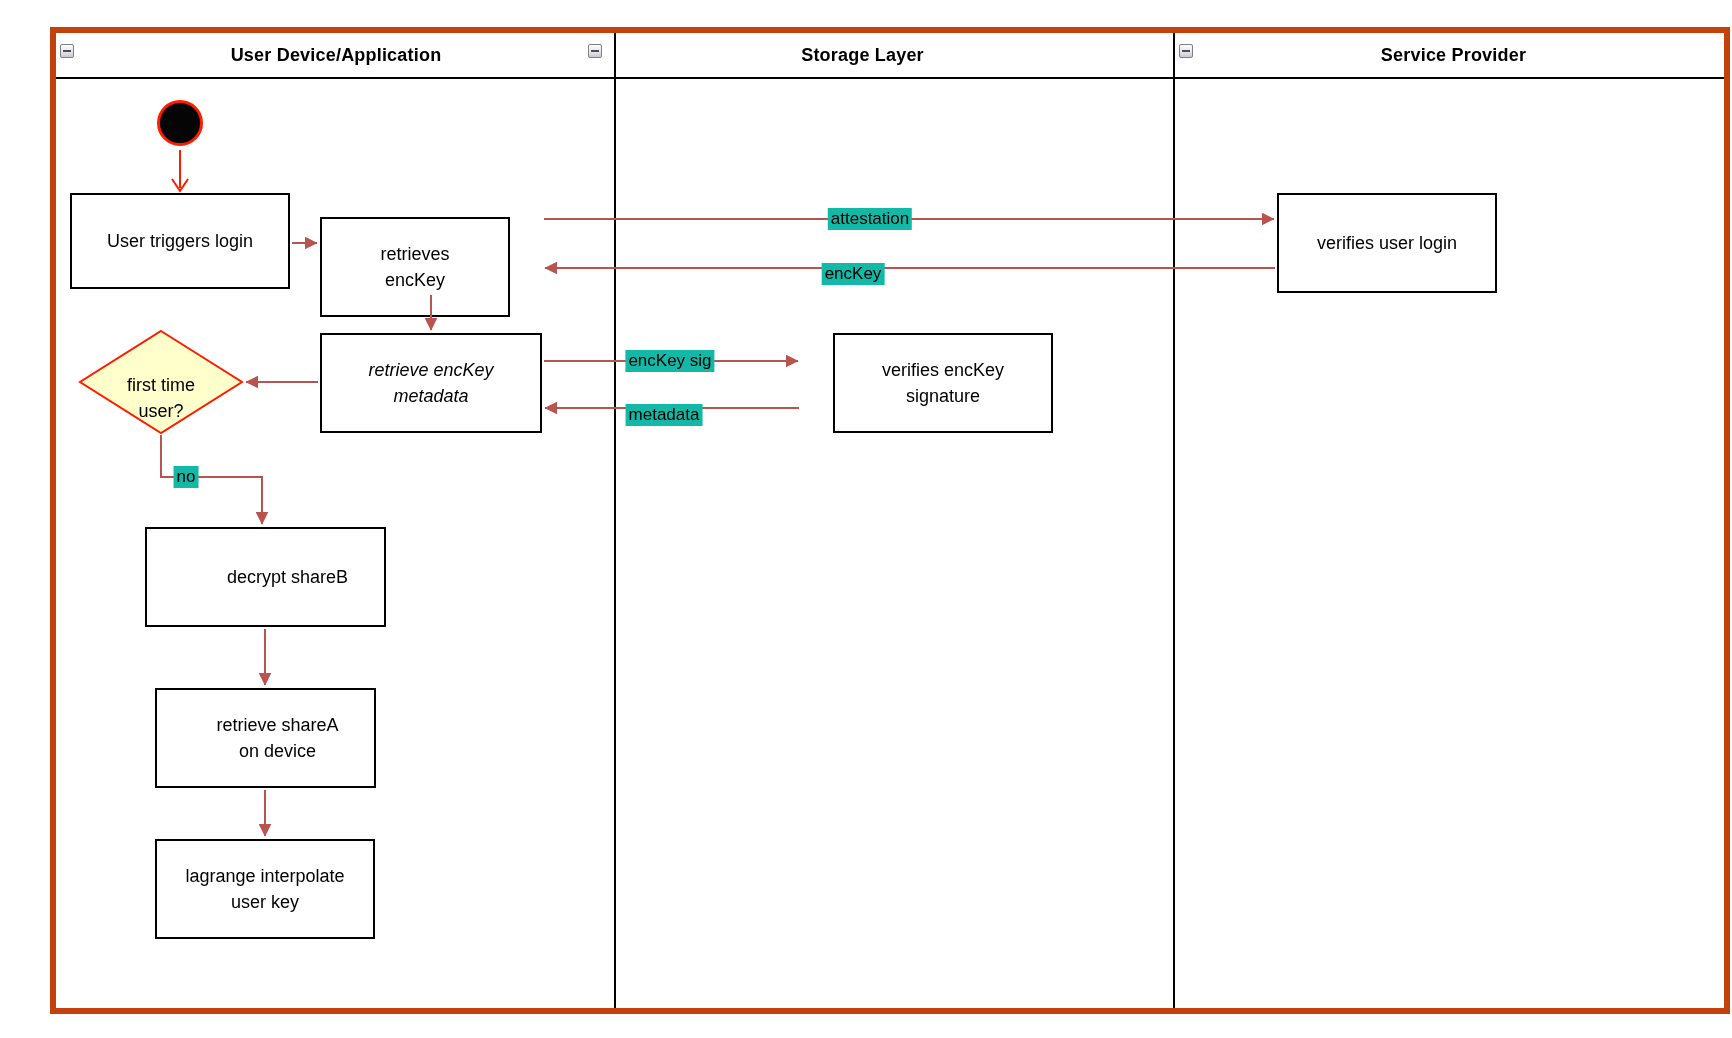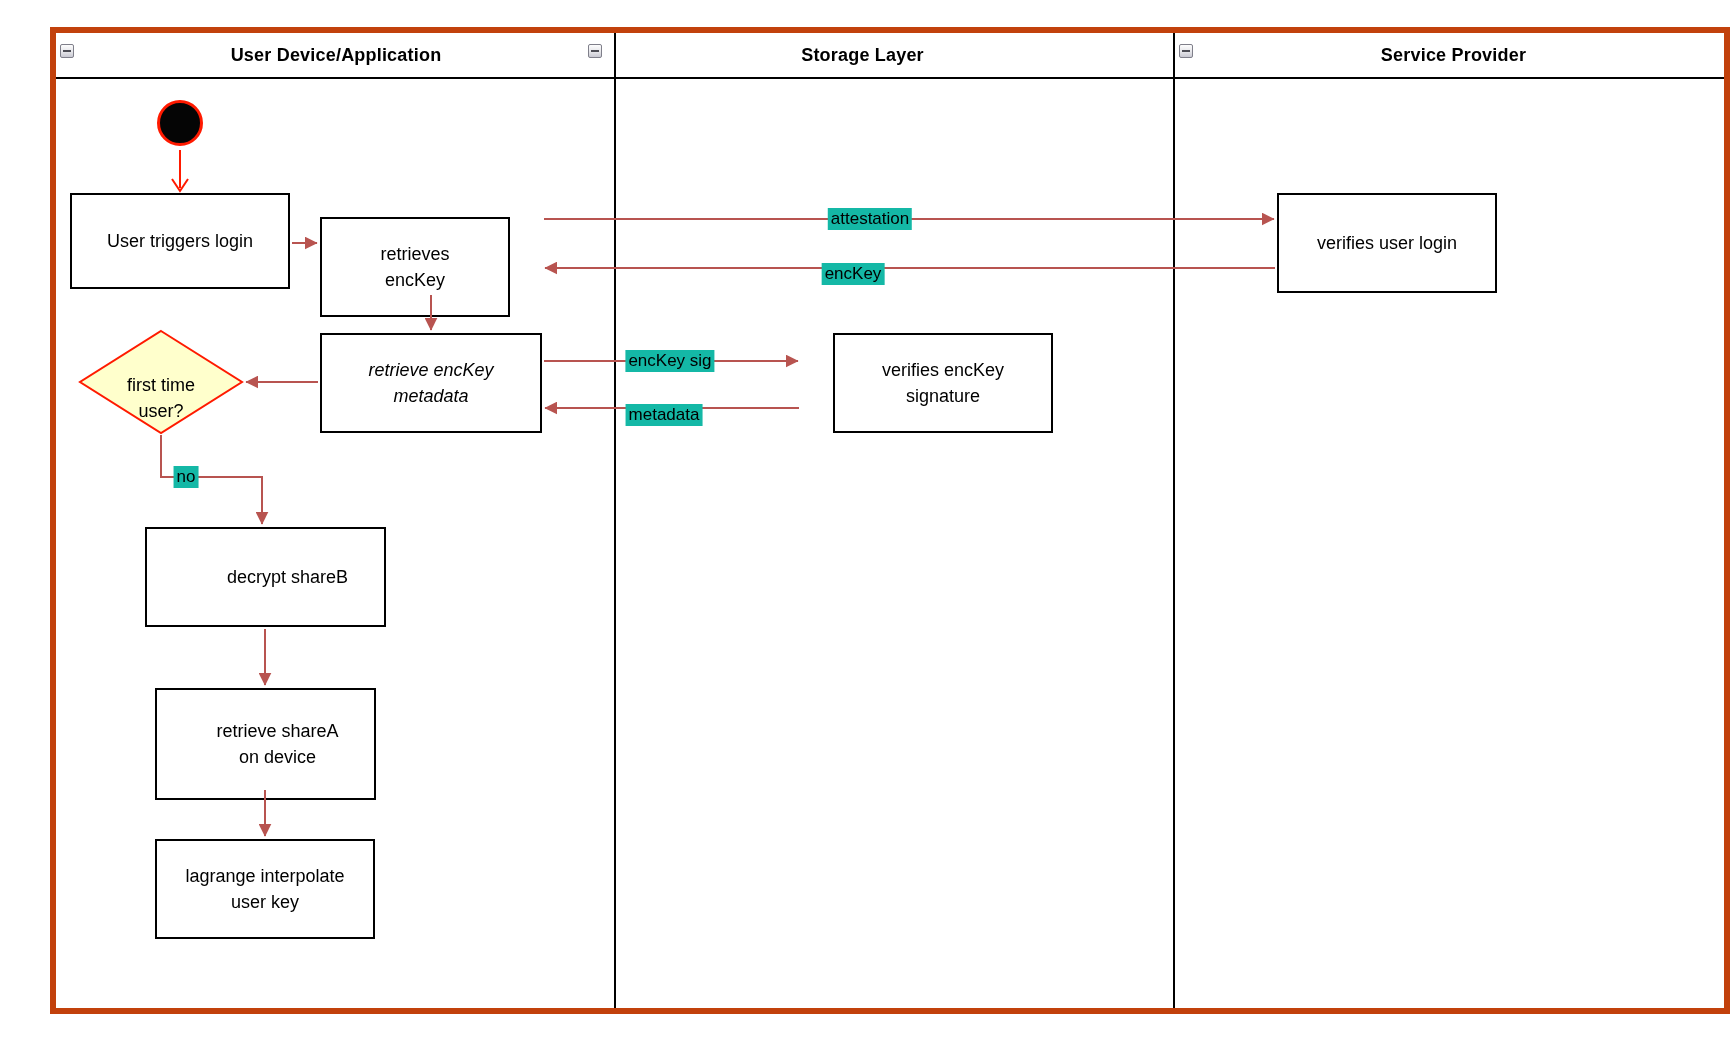--- a/index.html
+++ b/index.html
@@ -97,21 +97,21 @@
     <span class="node-label">retrieve encKey
 metadata</span>
   </div>
   <div class="node z2" style="left:801px;top:333px;width:220px;height:100px;margin-left:32px;">
     <span class="node-label">verifies encKey
 signature</span>
   </div>
   <div class="node z2" style="left:145px;top:527px;width:241px;height:100px;padding-left:44px;">
     <span class="node-label">decrypt shareB</span>
   </div>
-  <div class="node z2" style="left:155px;top:688px;width:221px;height:112px;padding-left:24px;">
+  <div class="node z2" style="left:155px;top:688px;width:221px;height:100px;padding-left:24px;">
     <span class="node-label">retrieve shareA
 on device</span>
   </div>
   <div class="node z2" style="left:155px;top:839px;width:220px;height:100px;">
     <span class="node-label">lagrange interpolate
 user key</span>
   </div>
 
   <svg class="wires" width="1732" height="1038">
     <defs>

